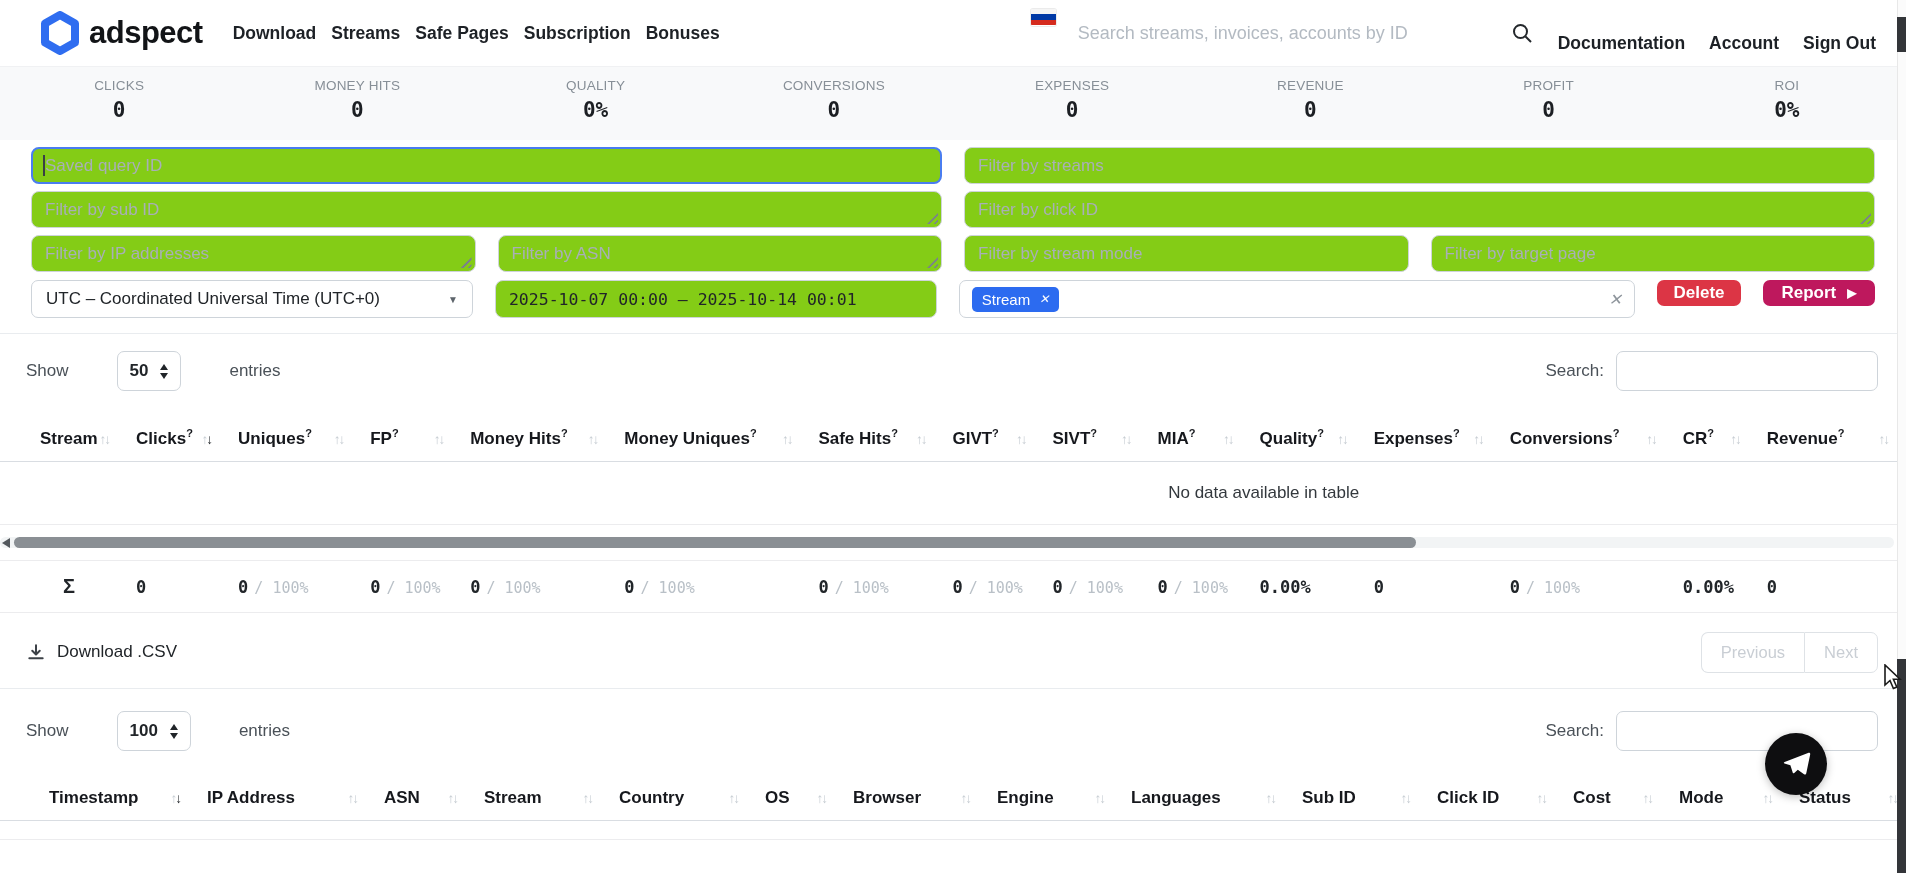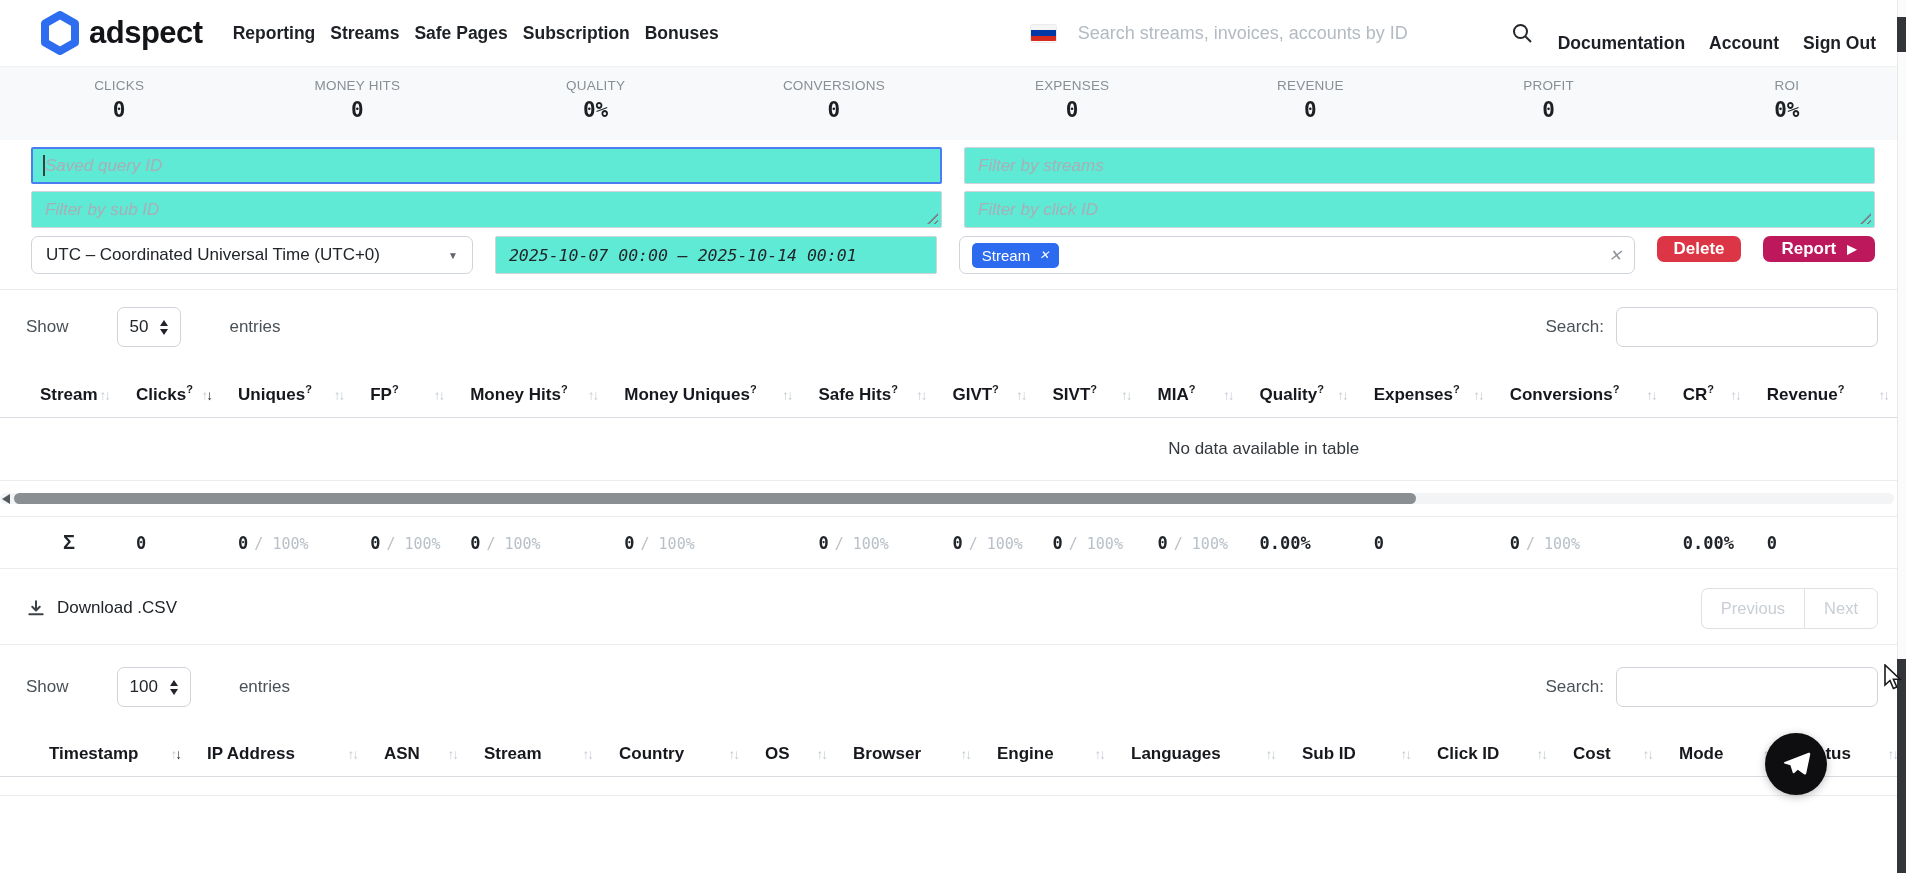--- a/index.html
+++ b/index.html
@@ -9,21 +9,21 @@
     background:#fff; font-family:"Liberation Sans", sans-serif; color:#212529;
   }
   .mono { font-family:"DejaVu Sans Mono", monospace; }
 
   
   .navbar { display:flex; align-items:center; height:67px; padding:0 30px 0 40px; background:#fff; border-bottom:1px solid #f0f1f3; }
   .brand { display:flex; align-items:center; gap:9px; cursor:pointer;justify-content:center; }
   .brand-name { font-size:31px; font-weight:800; color:#121417; letter-spacing:-0.5px; }
   .nav-links { display:flex; align-items:center; margin-left:30px; gap:15px; }
   .nav-link { font-size:17.5px; font-weight:700; color:#1d2126; padding:4px 0; cursor:pointer; white-space:nowrap; }
-  .nav-right { margin-left:auto; display:flex; align-items:center; }
+  .nav-right { margin-left:auto; display:flex; }
   .flag { width:25px; height:17px; border-radius:2px; overflow:hidden; box-shadow:0 0 0 1px rgba(0,0,0,.08); cursor:pointer; }
   .flag div { height:33.34%; }
   .flag .w { background:#f5f5f5; } .flag .b { background:#0039a6; } .flag .r { background:#d52b1e; }
   .nav-search { width:400px; margin-left:22px; border:none; outline:none; font-size:18px; color:#212529; font-family:"Liberation Sans", sans-serif; background:transparent; }
   .nav-search::placeholder { color:#b3bac2; }
   .search-btn { margin-left:32px; background:none; border:none; cursor:pointer; display:flex; align-items:center; }
   .nav-right .nav-link { margin-left:24px;margin-top:20px; }
 
   
   .stats { display:flex; height:73px; background:#f8f9fa; }
@@ -31,21 +31,21 @@
   .stat-label { font-size:13.5px; color:#878f97; letter-spacing:.2px; }
   .stat-value { margin-top:5px; font-size:21px; font-weight:700; color:#1c1f23; }
 
   
   .filters { padding:7px 31px 15px; border-bottom:1px solid #e9ecef; background:#fff; }
   .frow { display:grid; gap:22px; margin-top:7px; }
   .frow.r2c { grid-template-columns:1fr 1fr; }
   .frow.r4c { grid-template-columns:1fr 1fr 1fr 1fr; }
   .frow.last { grid-template-columns:1fr 1fr 1.53fr 84px 112px; margin-top:8px; }
   .field { position:relative; }
-  .field input { width:100%; height:37px; border:1px solid #ced4da; border-radius:2px; padding:0 13px; font-size:17px; color:#212529; font-family:"Liberation Sans", sans-serif; outline:none; background:#5eead4;font-style:italic; }
+  .field input { width:100%; height:37px; border:1px solid #ced4da; border-radius:8px; padding:0 13px; font-size:17px; color:#212529; font-family:"Liberation Sans", sans-serif; outline:none; background:#84cc16; }
   .field input::placeholder { color:#a8afb7; }
   .field input.focus { border:2px solid #4a7df0; padding:0 12px; }
   .caret-line { position:absolute; left:12px; top:8px; bottom:8px; width:1.5px; background:#3a3f45; }
   .rh { position:absolute; right:4px; bottom:4px; width:11px; height:11px; clip-path:polygon(100% 0, 100% 100%, 0 100%);
         background:repeating-linear-gradient(135deg, transparent 0 3px, #7b838a 3px 4.6px); }
   .selectbox { display:flex; align-items:center; height:38px; border:1px solid #ced4da; border-radius:7px; padding:0 14px; font-size:17px; color:#212529; cursor:pointer; background:#fff; white-space:nowrap; overflow:hidden; }
   .selectbox::after { content:"▼"; margin-left:auto; font-size:10px; color:#5d646b; padding-left:10px; }
   .field input.date { font-family:"DejaVu Sans Mono", monospace; font-size:16.5px; height:38px; }
   .tagbox { display:flex; align-items:center; height:38px; border:1px solid #ced4da; border-radius:7px; padding:0 12px; background:#fff; cursor:text; }
   .tag { display:flex; align-items:center; background:#2c6bf0; color:#fff; font-size:15px; font-weight:400; border-radius:5px; padding:4px 10px; cursor:default; }
@@ -54,21 +54,21 @@
   .clear-x { margin-left:auto; color:#8e959c; font-size:16px; cursor:pointer; }
   .clear-x::before { content:"✕"; }
   .btn { border:none; border-radius:7px; font-size:17px; font-weight:700; color:#fff; cursor:pointer; font-family:"Liberation Sans", sans-serif; height:26px; width:100%; }
   .btn-delete { background:#dc3545; }
   .btn-report { background:#be185d; display:flex; align-items:center; justify-content:center; gap:11px; }
   .btn-report::after { content:"▶"; font-size:12px; }
 
   
   .controls { display:flex; align-items:center; padding:0 28px 0 26px; margin-top:17px; height:40px; position:relative;gap:36px; }
   .ctl-label { font-size:17px; color:#4a5158; }
-  .len-select { display:flex; align-items:center; gap:12px; margin:0 12px; border:1px solid #ced4da; border-radius:7px; padding:0 12px; height:40px; font-size:17px; color:#212529; cursor:pointer; }
+  .len-select { display:flex; align-items:center; gap:12px; margin:0 12px; border:1px solid #ced4da; border-radius:7px; padding:0 12px; height:40px; font-size:17px; color:#212529; cursor:pointer;font-weight:bold; }
   .updown { display:flex; flex-direction:column; gap:3px; }
   .updown i { display:block; width:0; height:0; border-left:4.5px solid transparent; border-right:4.5px solid transparent; }
   .updown .u { border-bottom:6px solid #212529; }
   .updown .d { border-top:6px solid #212529; }
   .ctl-right { margin-left:auto; display:flex; align-items:center; gap:12px; }
   .search-input { width:262px; height:40px; border:1px solid #ced4da; border-radius:7px; padding:0 12px; font-size:17px; outline:none; font-family:"Liberation Sans", sans-serif; }
 
   
   table { border-collapse:collapse; table-layout:fixed; width:1897px; }
   th { position:relative; text-align:left; font-size:17px; font-weight:700; color:#16181d; padding:12px 26px 12px 18px; white-space:nowrap; border-bottom:1px solid #d9dde2; cursor:pointer; }
@@ -128,21 +128,21 @@
   <div class="navbar">
     <div class="brand">
       <span style="display:flex;">
         <svg width="40" height="44" viewBox="0 0 40 44">
             <path d="M20 4 L35 12.5 V31.5 L20 40 L5 31.5 V12.5 Z" fill="none" stroke="#2f6df0" stroke-width="8" stroke-linejoin="round"></path>
           </svg>
       </span>
       <span class="brand-name">adspect</span>
     </div>
     <div class="nav-links">
-      <span class="nav-link">Reporting</span>
+      <span class="nav-link">Download</span>
       <span class="nav-link">Streams</span>
       <span class="nav-link">Safe Pages</span>
       <span class="nav-link">Subscription</span>
       <span class="nav-link">Bonuses</span>
     </div>
     <div class="nav-right">
       <div class="flag">
           <div class="w"></div>
           <div class="b"></div>
           <div class="r"></div>
@@ -201,20 +201,26 @@
     <div class="frow r2c" style="margin-top:0;">
       <div class="field">
         <input class="focus" placeholder="Saved query ID" style="">
         <div class="caret-line"></div>
       </div>
       <div class="field"><input placeholder="Filter by streams" style=""></div>
     </div>
     <div class="frow r2c">
       <div class="field"><input placeholder="Filter by sub ID" style=""><i class="rh"></i></div>
       <div class="field"><input placeholder="Filter by click ID" style=""><i class="rh"></i></div>
+    </div>
+    <div class="frow r4c">
+      <div class="field"><input placeholder="Filter by IP addresses" style=""><i class="rh"></i></div>
+      <div class="field"><input placeholder="Filter by ASN" style=""><i class="rh"></i></div>
+      <div class="field"><input placeholder="Filter by stream mode" style=""></div>
+      <div class="field"><input placeholder="Filter by target page" style=""></div>
     </div>
     <div class="frow last">
       <div class="selectbox">
           <span>UTC – Coordinated Universal Time (UTC+0)</span>
         </div>
       <div class="field"><input class="date" value="2025-10-07 00:00 – 2025-10-14 00:01" style=""></div>
       <div class="tagbox">
         <span class="tag">
             <span>Stream</span>
             <i class="tag-x"></i>

